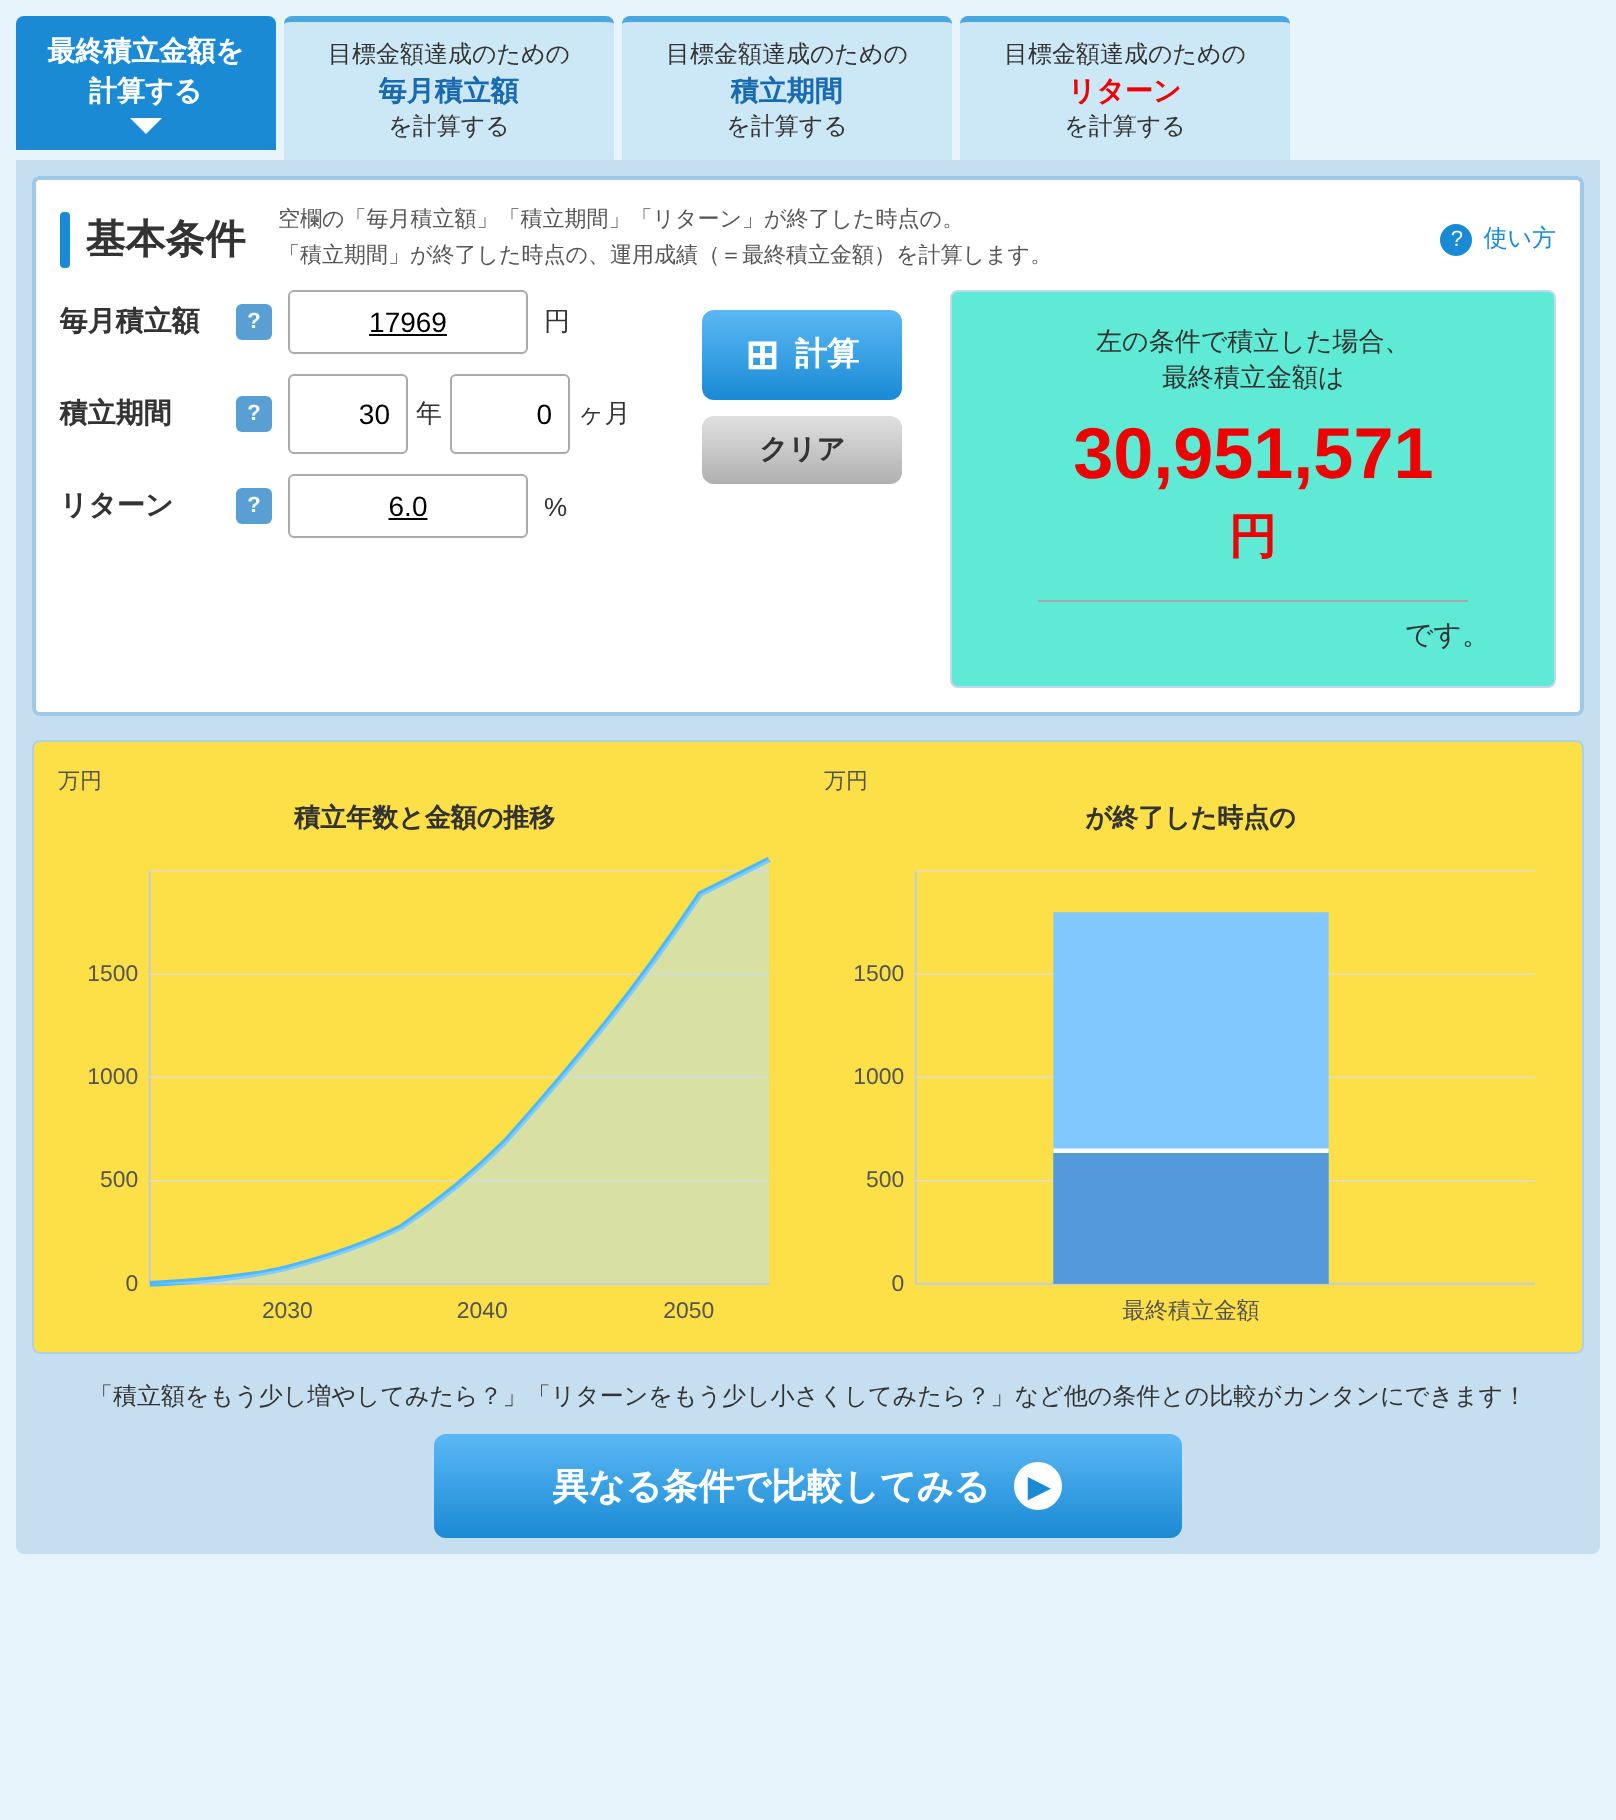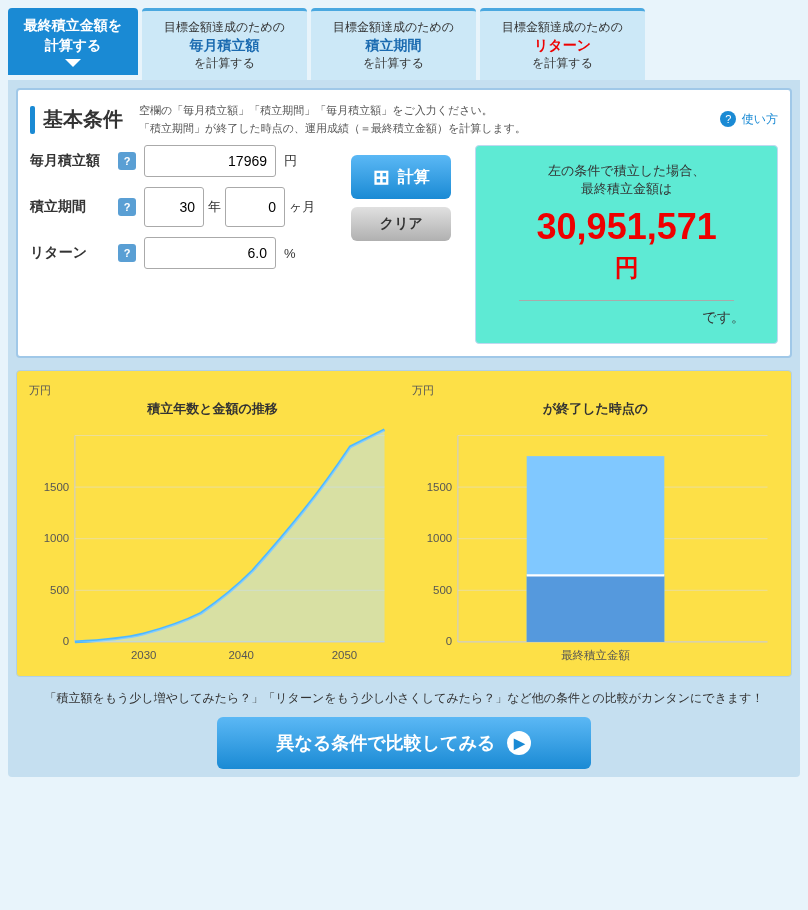--- a/index.html
+++ b/index.html
@@ -173,23 +173,24 @@
       font-size: 11px;
       font-weight: bold;
       cursor: pointer;
     }
 
     .form-input {
       border: 1px solid #aaa;
       border-radius: 3px;
       padding: 4px 8px;
       font-size: 14px;
-      text-align: right;
-      width: 132px;
+      text-align: center;
+      width: 120px;
       height: 32px;
+      text-decoration: underline;
     }
 
     .form-unit {
       font-size: 13px;
       color: #333;
     }
 
     .period-inputs {
       display: flex;
       align-items: center;
@@ -399,21 +400,21 @@
 
 <div class="main-container">
 
   <div class="basic-conditions">
     <div class="section-header">
       <div class="section-title">
         <div class="section-title-bar"></div>
         <span class="section-title-text">基本条件</span>
       </div>
       <div class="section-description">
-        <div>空欄の「毎月積立額」「積立期間」「毎月積立額」をご入力ください。</div>
+        <div>空欄の「毎月積立額」「積立期間」「リターン」が終了した時点の。</div>
         <div>「積立期間」が終了した時点の、運用成績（＝最終積立金額）を計算します。</div>
       </div>
       <div class="help-link">
         <span class="help-icon">?</span>
         <span>使い方</span>
       </div>
     </div>
 
     <div class="conditions-body">
 

